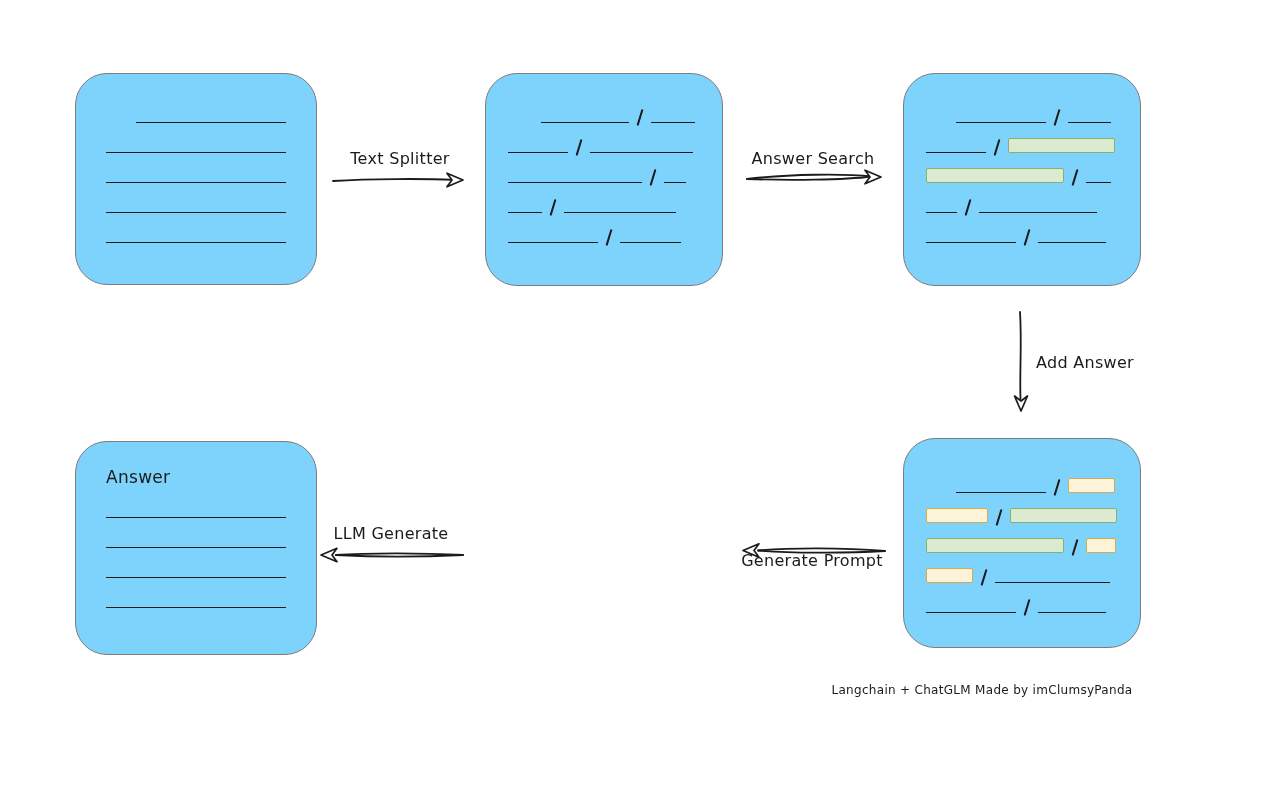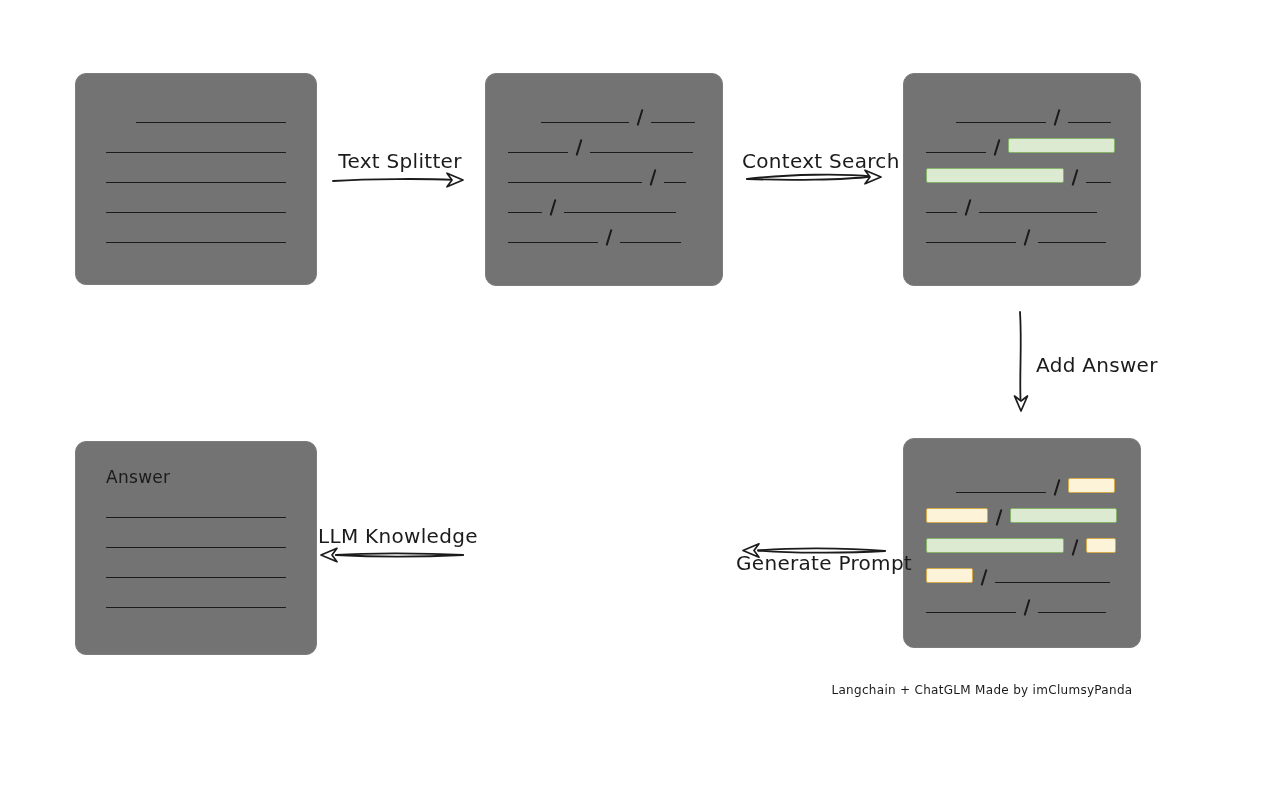--- a/index.html
+++ b/index.html
@@ -9,23 +9,23 @@
     --green-fill: #dcead2; --green-border: #85b369;
     --yellow-fill: #fdf3d8; --yellow-border: #d3ab4c;
     --red-fill: #f5d2d1; --red-border: #bb5452;
   }
   html, body { background: #ffffff; }
   body { font-family: "DejaVu Sans", sans-serif; color: var(--ink); }
   .canvas { position: relative; width: 1262px; height: 792px; background: #ffffff; overflow: hidden; }
 
   .node {
     position: absolute;
-    background: #737373;
+    background: #7dd3fc;
     border: 1.6px solid var(--box-border);
-    border-radius: 11px;
+    border-radius: 32px;
   }
   .doc-pad    { padding: 19px 30px 0; }
   .chunk-pad  { padding: 19px 22px 0; }
   .ctx-pad    { padding: 24px 22px 0; }
   .prompt-pad { padding: 21px 24px 0; }
   .answer-pad { padding: 24px 30px 0; }
 
   .row { display: flex; align-items: flex-end; height: 30px; }
   .bars .row { align-items: flex-start; }
   .bars { margin-top: 9px; }
@@ -39,21 +39,21 @@
     margin: 0 10px -3px 10px;
   }
   .seg.green  { height: 15px; background: var(--green-fill);  border: 1.6px solid var(--green-border);  border-radius: 2px; }
   .seg.yellow { height: 15px; background: var(--yellow-fill); border: 1.6px solid var(--yellow-border); border-radius: 2px; }
   .seg.red    { height: 15px; background: var(--red-fill);    border: 1.6px solid var(--red-border);    border-radius: 2px; }
 
   .title { font-size: 17px; height: 22px; line-height: 22px; letter-spacing: 0.3px; }
   .title.q { margin-top: 7px; }
 
   .lbl {
-    position: absolute; font-size: 20px; letter-spacing: 0.3px;
+    position: absolute; font-size: 16px; letter-spacing: 0.3px;
     text-align: center; white-space: nowrap;
   }
   .lbl.left { text-align: left; }
   .caption {
     position: absolute; font-size: 12px; letter-spacing: 0.3px;
     text-align: center; white-space: nowrap;
   }
 
   svg.arrow { position: absolute; overflow: visible; }
   svg.arrow path {
@@ -215,23 +215,23 @@
   </svg>
 
   <svg class="arrow" style="left:316px; top:546px;" width="150" height="20" viewBox="0 0 150 20">
     <path d="M147 9 C 105 6.8, 50 7, 20 9"></path>
     <path d="M147 9 C 100 11.4, 55 11, 20 9"></path>
     <path class="head" d="M5 9 L21 2.3 L16 9 L21 15.7 Z"></path>
   </svg>
 
   <div class="lbl" style="left:331px; top:149px; width:138px;">Text Splitter</div>
 
-  <div class="lbl" style="left:742px; top:149px; width:142px;">Context Search</div>
+  <div class="lbl" style="left:742px; top:149px; width:142px;">Answer Search</div>
 
   <div class="lbl left" style="left:1036px; top:353px;">Add Answer</div>
 
   <div class="lbl" style="left:736px; top:519px; width:152px;margin-top:32px;">Generate Prompt</div>
 
-  <div class="lbl" style="left:318px; top:524px; width:146px;">LLM Knowledge</div>
+  <div class="lbl" style="left:318px; top:524px; width:146px;">LLM Generate</div>
 
   <div class="caption" style="left:702px; top:683px; width:560px;">Langchain + ChatGLM Made by imClumsyPanda</div>
 
 </div>
 
 </body></html>

